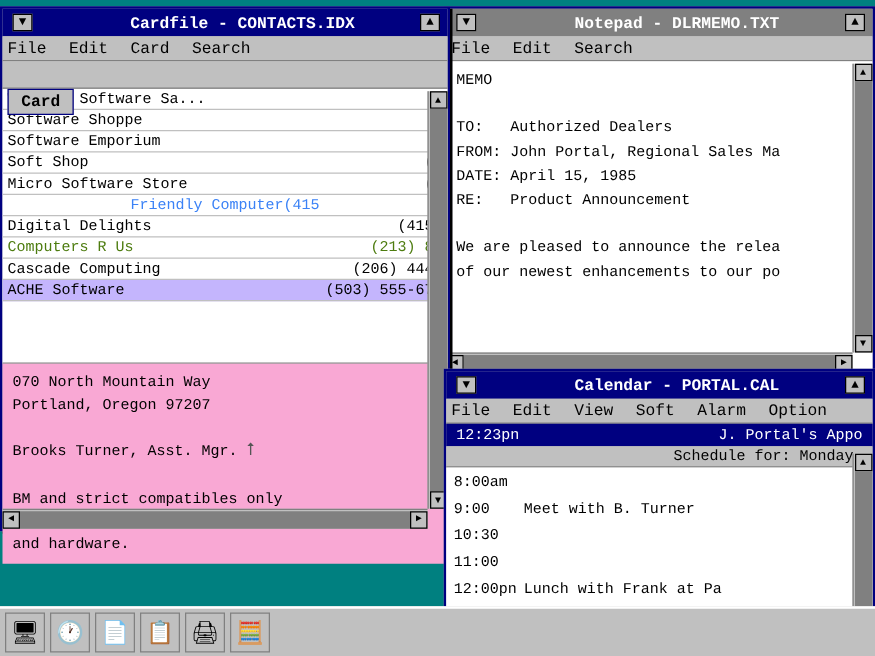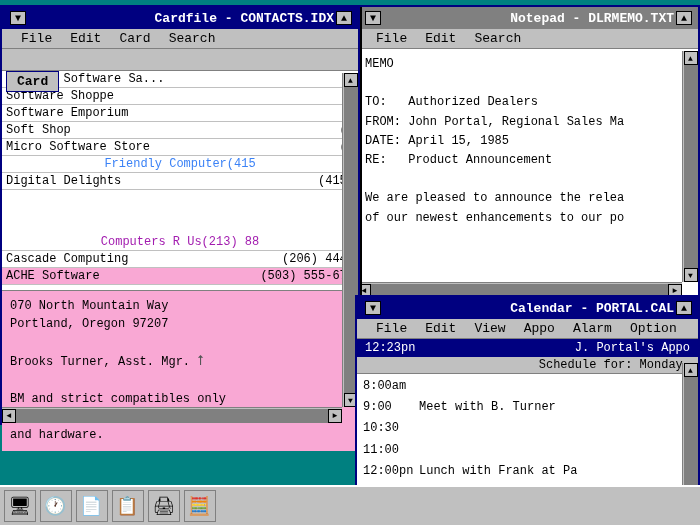--- a/index.html
+++ b/index.html
@@ -32,41 +32,41 @@
       justify-content: space-between;
       height: 22px;
     }
 
     .title-bar.inactive {
       background: #808080;
     }
 
     .title-bar-text {
       flex: 1;
-      text-align: right;
+      text-align: center;
       padding-left: 28px;
     }
 
     .title-bar-btn {
       width: 16px;
       height: 14px;
       background: #c0c0c0;
       border: 1px solid #000;
       display: flex;
       align-items: center;
       justify-content: center;
       font-size: 10px;
       color: #000;
       cursor: pointer;
       margin-left: 2px;
     }
 
     .menu-bar {
       background: #c0c0c0;
-      padding: 1px 15px;
+      padding: 1px 0;
       font-size: 13px;
       display: flex;
       gap: 10px;
       border-bottom: 1px solid #808080;
     }
 
     .menu-item {
       padding: 1px 4px;
       cursor: pointer;
       color: #000;
@@ -313,29 +313,29 @@
         <span>(5</span>
       </div>
     <div class="card-item" style="color:#3b82f6; display:flex; justify-content:center;">
         <span>Friendly Computer</span>
         <span>(415</span>
       </div>
     <div class="card-item" style="color:#000; display:flex; justify-content:space-between;">
         <span>Digital Delights</span>
         <span>(415)</span>
       </div>
-    <div class="card-item" style="color:#a21caf; display:flex; justify-content:center;margin-top:44px;">
+    <div class="card-item" style="color:#4d7c0f; display:flex; justify-content:space-between;">
         <span>Computers R Us</span>
         <span>(213) 88</span>
       </div>
     <div class="card-item" style="color:#000; display:flex; justify-content:space-between;gap:24px;">
         <span>Cascade Computing</span>
         <span>(206) 444-</span>
       </div>
-    <div class="card-item highlight" style="display:flex; justify-content:space-between; background:#f9a8d4; color:#000;">
+    <div class="card-item highlight" style="display:flex; justify-content:space-between; background:#c4b5fd; color:#000;">
         <span>ACHE Software</span>
         <span>(503) 555-672</span>
       </div>
   </div>
 
   <div class="card-content">
     <div>070 North Mountain Way</div>
     <div>Portland, Oregon 97207</div>
     <div>&nbsp;</div>
     <div>Brooks Turner, Asst. Mgr. <span style="font-size:14px; color:#555;">⭡</span></div>
@@ -395,21 +395,21 @@
 <div class="window calendar-window">
   <div class="title-bar">
     <div class="title-bar-btn">▼</div>
     <span class="title-bar-text">Calendar - PORTAL.CAL</span>
     <div class="title-bar-btn">▲</div>
   </div>
   <div class="menu-bar">
     <span class="menu-item">File</span>
     <span class="menu-item">Edit</span>
     <span class="menu-item">View</span>
-    <span class="menu-item">Appo</span>
+    <span class="menu-item">Soft</span>
     <span class="menu-item">Alarm</span>
     <span class="menu-item">Option</span>
   </div>
   <div class="calendar-header">
     <span>12:23pn</span>
     <span>J. Portal's Appo</span>
   </div>
   <div style="background:#c0c0c0; padding:1px 8px; font-size:12px; text-align:right; border-bottom:1px solid #808080;">
     <span>Schedule for: Monday,</span>
   </div>

